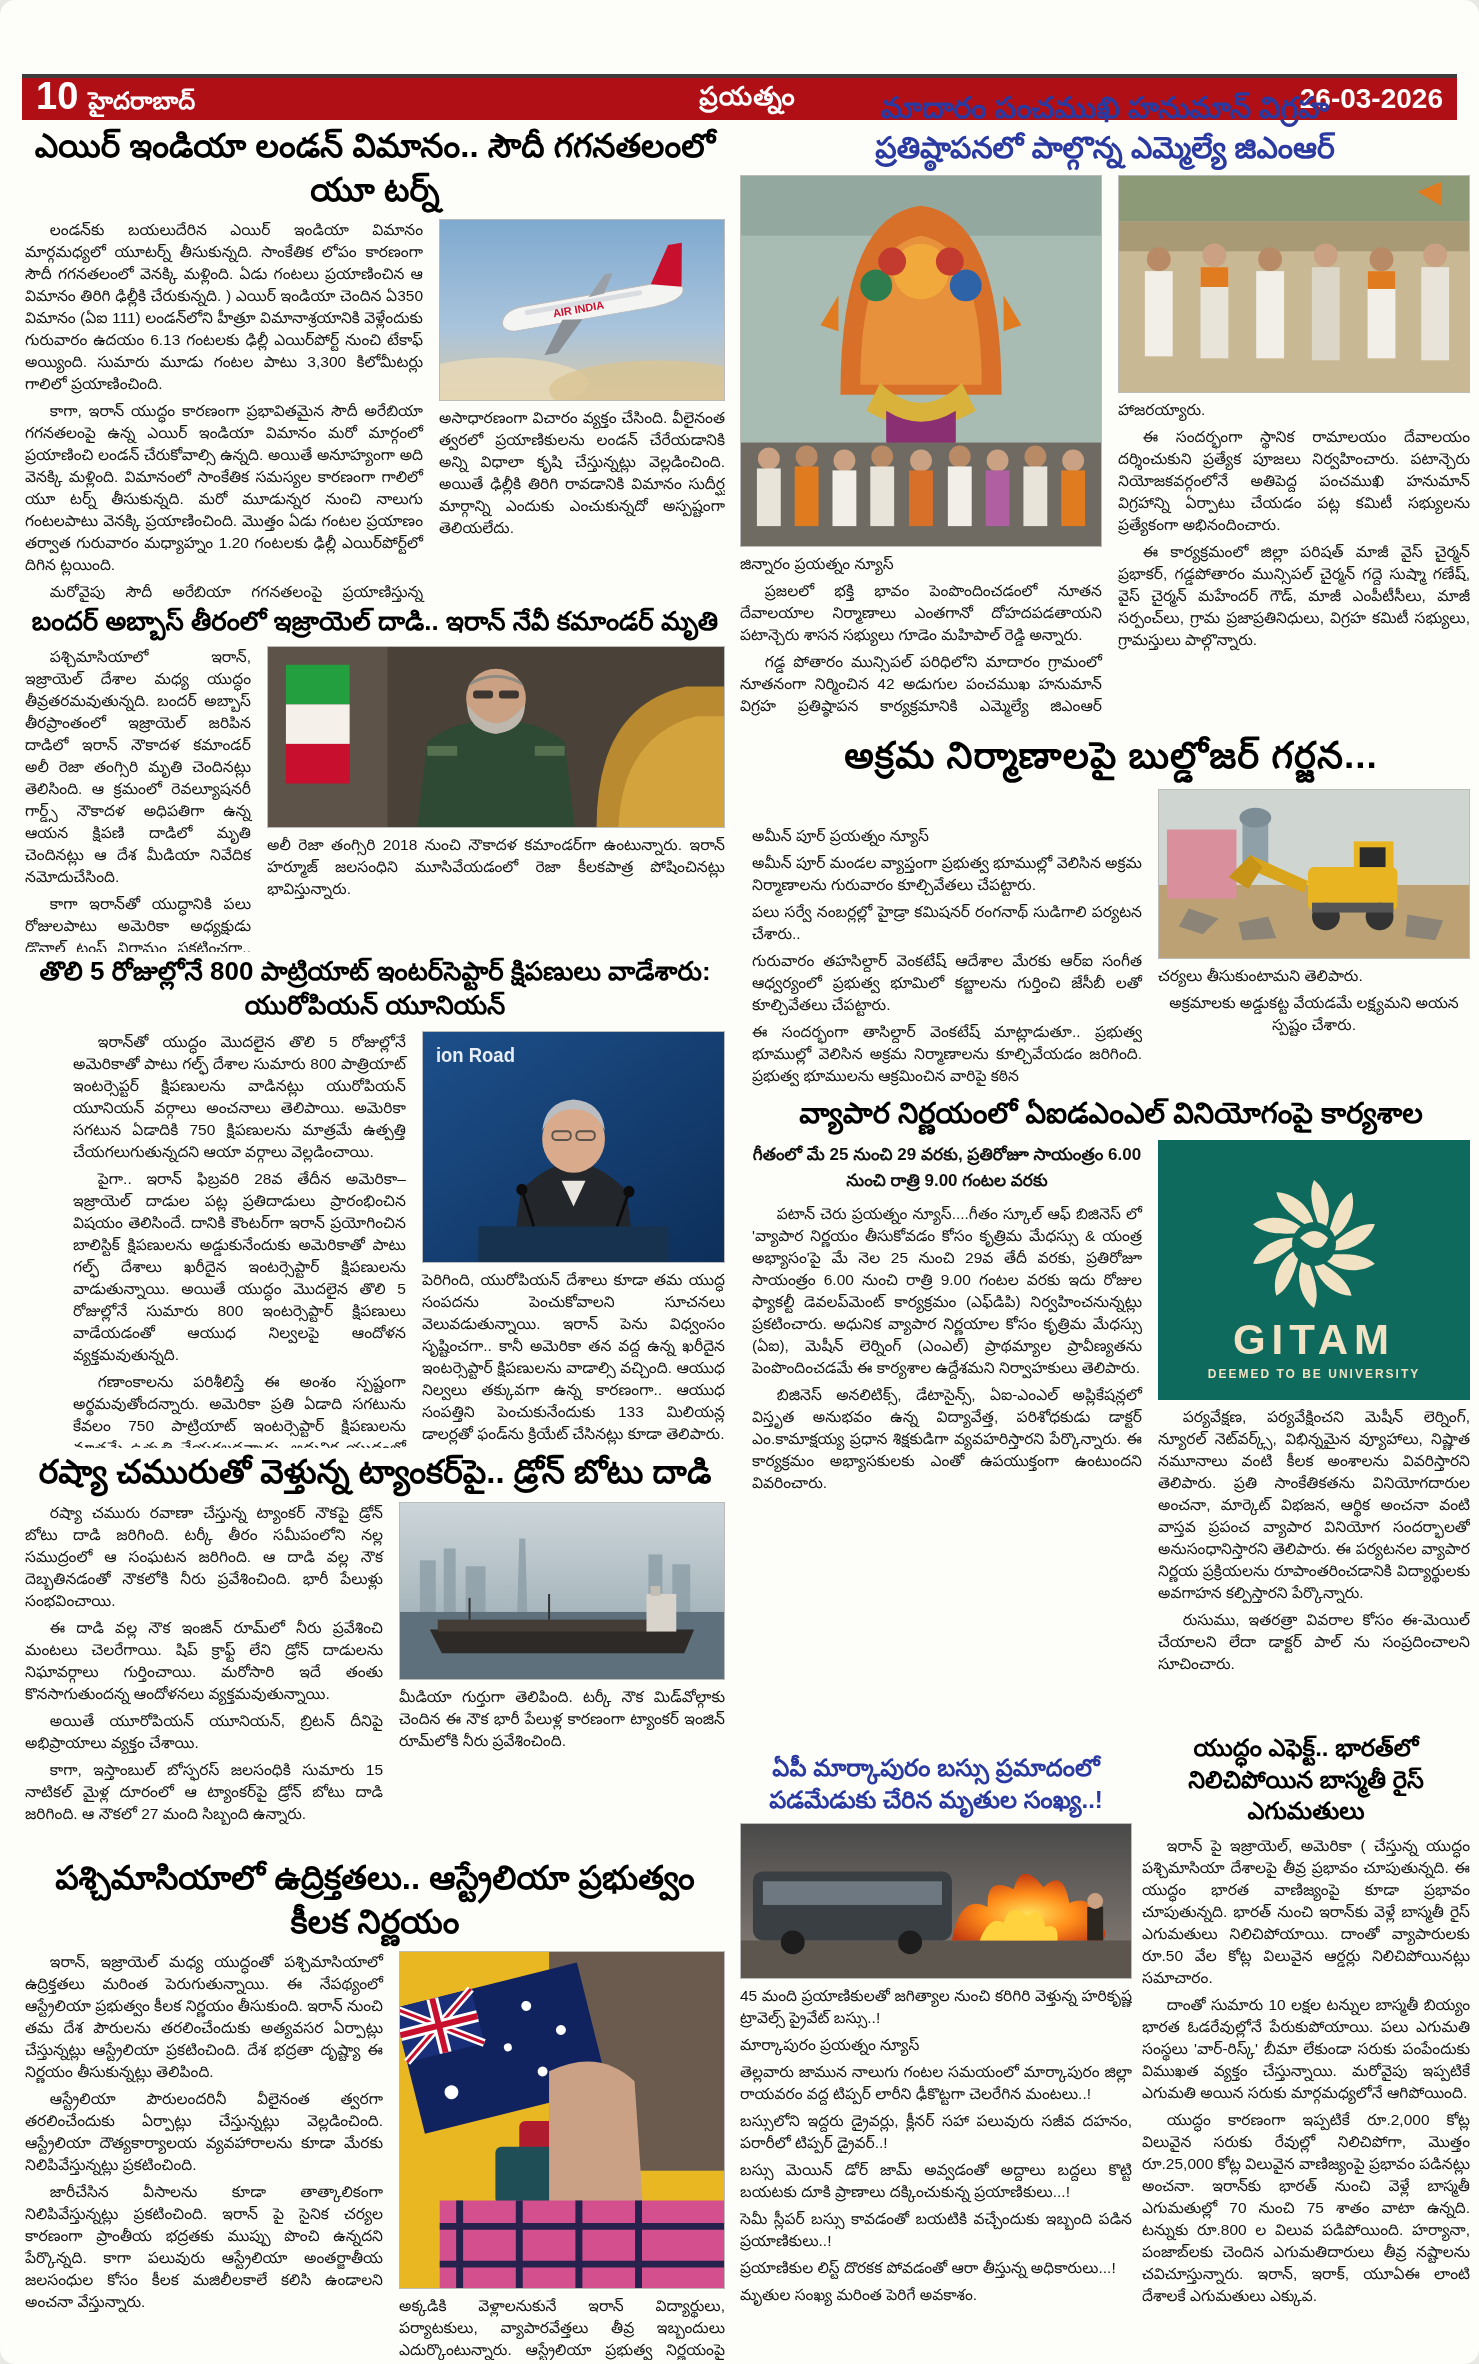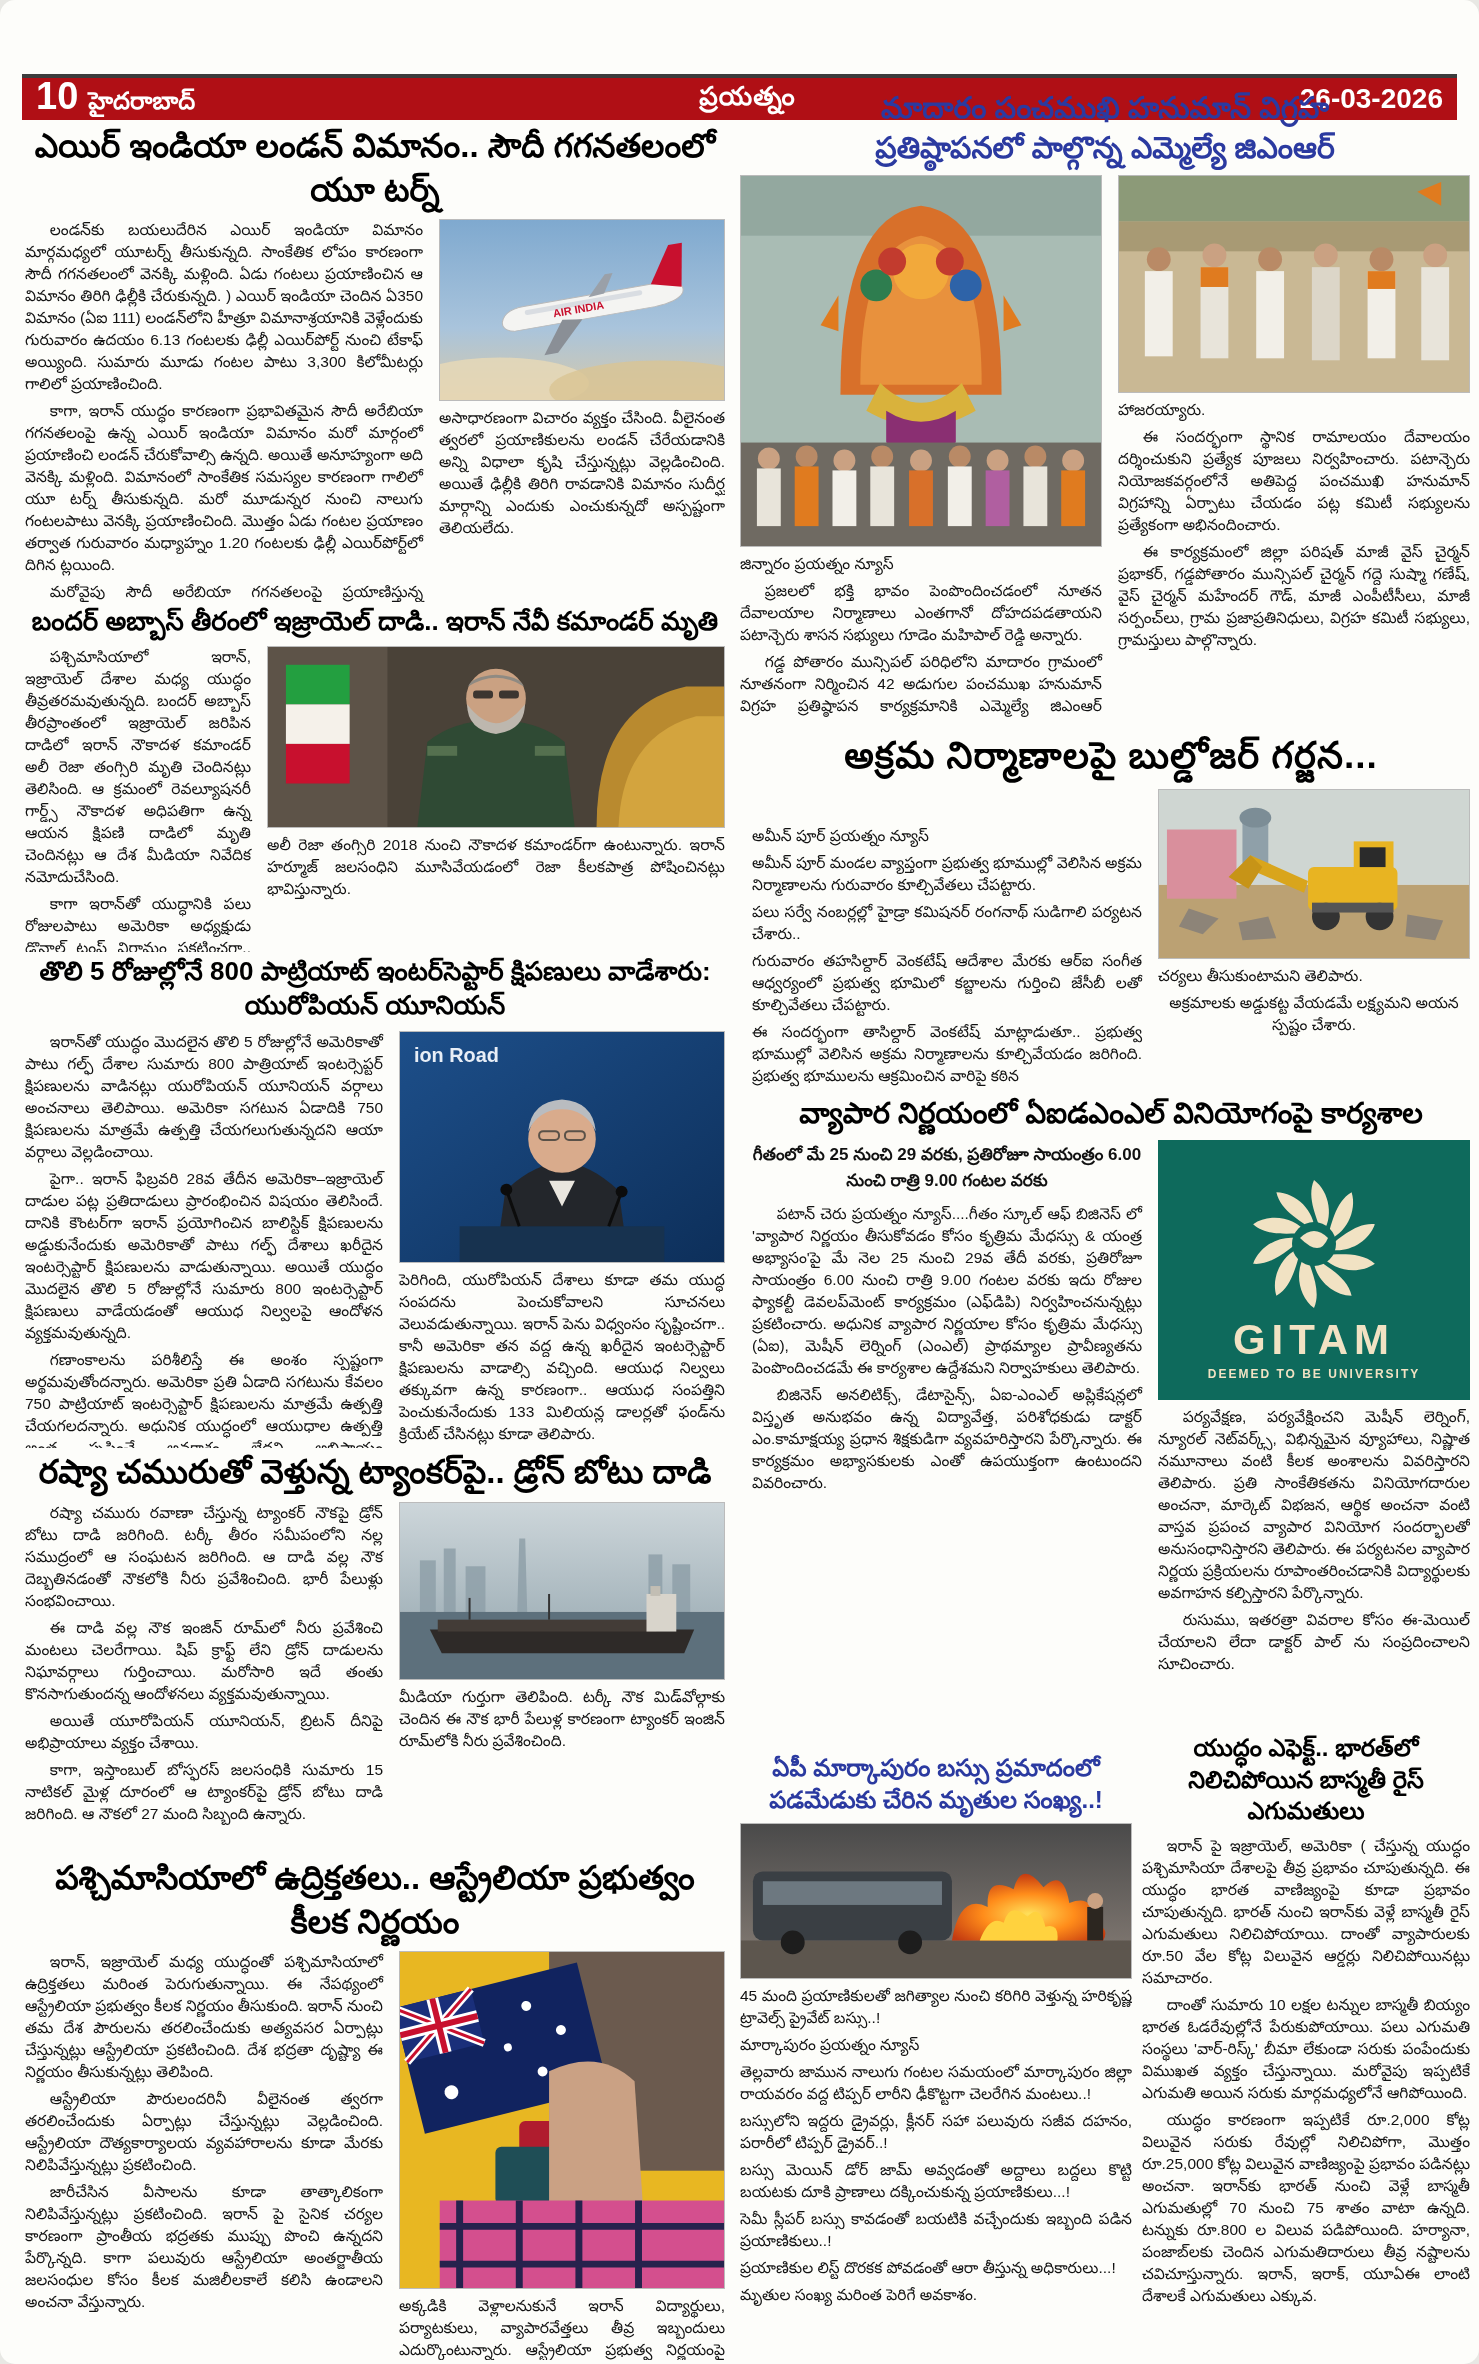--- a/index.html
+++ b/index.html
@@ -113,21 +113,21 @@
           </svg>
         </div>
         <p class="nohang">అలీ రెజా తంగ్సిరి 2018 నుంచి నౌకాదళ కమాండర్‌గా ఉంటున్నారు. ఇరాన్ హర్మూజ్ జలసంధిని మూసివేయడంలో రెజా కీలకపాత్ర పోషించినట్లు భావిస్తున్నారు.</p>
       </div>
     </div>
   </section>
 
   <section class="art" style="left:25px;top:954px;width:700px;height:494px;">
     <h2 class="hl s26">తొలి 5 రోజుల్లోనే 800 పాట్రియాట్ ఇంటర్‌సెప్టార్ క్షిపణులు వాడేశారు: యురోపియన్ యూనియన్</h2>
     <div class="cols">
-      <div class="col" style="width:358px;">
+      <div class="col" style="width:358px;margin-left:48px;">
         <p>ఇరాన్‌తో యుద్ధం మొదలైన తొలి 5 రోజుల్లోనే అమెరికాతో పాటు గల్ఫ్ దేశాల సుమారు 800 పాత్రియాట్ ఇంటర్సెప్టర్ క్షిపణులను వాడినట్లు యురోపియన్ యూనియన్ వర్గాలు అంచనాలు తెలిపాయి. అమెరికా సగటున ఏడాదికి 750 క్షిపణులను మాత్రమే ఉత్పత్తి చేయగలుగుతున్నదని ఆయా వర్గాలు వెల్లడించాయి.</p>
         <p>పైగా.. ఇరాన్ ఫిబ్రవరి 28వ తేదీన అమెరికా–ఇజ్రాయెల్ దాడుల పట్ల ప్రతిదాడులు ప్రారంభించిన విషయం తెలిసిందే. దానికి కౌంటర్‌గా ఇరాన్ ప్రయోగించిన బాలిస్టిక్ క్షిపణులను అడ్డుకునేందుకు అమెరికాతో పాటు గల్ఫ్ దేశాలు ఖరీదైన ఇంటర్సెప్టార్ క్షిపణులను వాడుతున్నాయి. అయితే యుద్ధం మొదలైన తొలి 5 రోజుల్లోనే సుమారు 800 ఇంటర్సెప్టార్ క్షిపణులు వాడేయడంతో ఆయుధ నిల్వలపై ఆందోళన వ్యక్తమవుతున్నది.</p>
         <p>గణాంకాలను పరిశీలిస్తే ఈ అంశం స్పష్టంగా అర్థమవుతోందన్నారు. అమెరికా ప్రతి ఏడాది సగటును కేవలం 750 పాట్రియాట్ ఇంటర్సెప్టార్ క్షిపణులను మాత్రమే ఉత్పత్తి చేయగలదన్నారు. అధునిక యుద్ధంలో ఆయుధాల ఉత్పత్తి అంత సృష్టించే అవకాశం లేదని అభిప్రాయం వ్యక్తమవుతున్నది.</p>
       </div>
       <div class="col" style="width:326px;">
         <div class="photo" style="height:232px;">
           <svg viewBox="0 0 326 232" preserveAspectRatio="none">
             <defs>
                 <linearGradient id="blu" x1="0" y1="0" x2="1" y2="1">
               <stop offset="0" stop-color="#1d4f8a"></stop>

